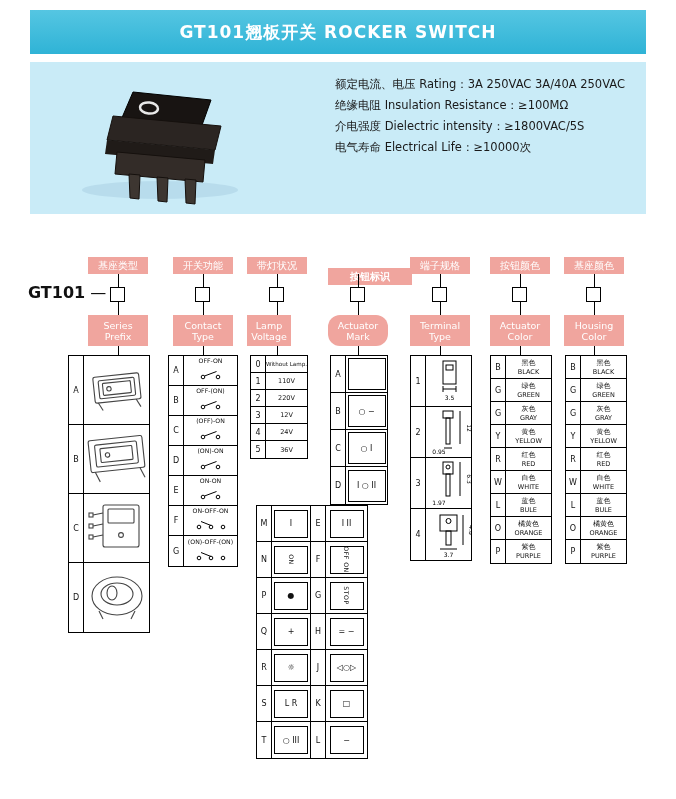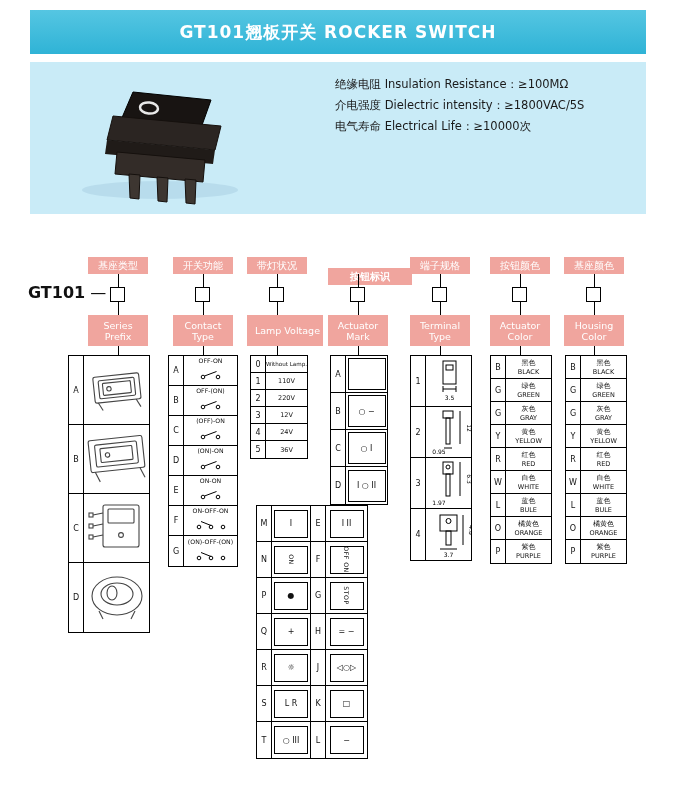--- a/index.html
+++ b/index.html
@@ -69,20 +69,21 @@
   <path d="M52 70 L160 80 L158 94 L50 84 Z" fill="#201b18"></path>
   <path d="M62 82 L150 90 L148 112 L60 104 Z" fill="#332c28" stroke="#15100d"></path>
   <g fill="#3d3631" stroke="#15100d">
     <path d="M74 104 l11 1 l-1 24 l-9 -1 Z"></path>
     <path d="M102 107 l11 1 l-1 24 l-9 -1 Z"></path>
     <path d="M130 109 l11 1 l-1 24 l-9 -1 Z"></path>
   </g>
 </svg>
 
 <div id="specs">
+    <div class="specline"><span>额定电流、电压 Rating：</span><span>3A 250VAC 3A/40A 250VAC</span></div>
     <div class="specline"><span>绝缘电阻 Insulation Resistance：</span><span>≥100MΩ</span></div>
     <div class="specline"><span>介电强度 Dielectric intensity：</span><span>≥1800VAC/5S</span></div>
     <div class="specline"><span>电气寿命 Electrical Life：</span><span>≥10000次</span></div>
   </div>
 
 <div class="model">
   <span>GT101</span><span class="mdash">—</span>
 </div>
 
 <div id="ordering">
@@ -105,31 +106,31 @@
     <div class="pbox" style="left: 173px; top: 315px; width: 60px;">
       <span>Contact Type</span>
     </div>
     <div class="vline" style="left: 203px; top: 346px; height: 9px;"></div>
     <div class="ptag" style="left: 247px; top: 257px; width: 60px;">
       <span>带灯状况</span>
     </div>
     <div class="vline" style="left: 277px; top: 274px; height: 13px;"></div>
     <div class="sq" style="left: 269px; top: 287px;"></div>
     <div class="vline" style="left: 277px; top: 302px; height: 13px;"></div>
-    <div class="pbox" style="left: 247px; top: 315px; width: 76px; text-align: right;">
+    <div class="pbox" style="left: 247px; top: 315px; width: 44px;">
       <span>Lamp Voltage</span>
     </div>
     <div class="vline" style="left: 277px; top: 346px; height: 9px;"></div>
     <div class="ptag" style="left: 328px; top: 268px; width: 84px; font-weight: bold;">
       <span>按钮标识</span>
     </div>
     <div class="vline" style="left: 358px; top: 274px; height: 13px;"></div>
     <div class="sq" style="left: 350px; top: 287px;"></div>
     <div class="vline" style="left: 358px; top: 302px; height: 13px;"></div>
-    <div class="pbox" style="left: 328px; top: 315px; width: 60px;">
+    <div class="pbox" style="left: 328px; top: 315px; width: 60px; border-radius: 12px;">
       <span>Actuator Mark</span>
     </div>
     <div class="vline" style="left: 358px; top: 346px; height: 9px;"></div>
     <div class="ptag" style="left: 410px; top: 257px; width: 60px;">
       <span>端子规格</span>
     </div>
     <div class="vline" style="left: 440px; top: 274px; height: 13px;"></div>
     <div class="sq" style="left: 432px; top: 287px;"></div>
     <div class="vline" style="left: 440px; top: 302px; height: 13px;"></div>
     <div class="pbox" style="left: 410px; top: 315px; width: 60px;">

